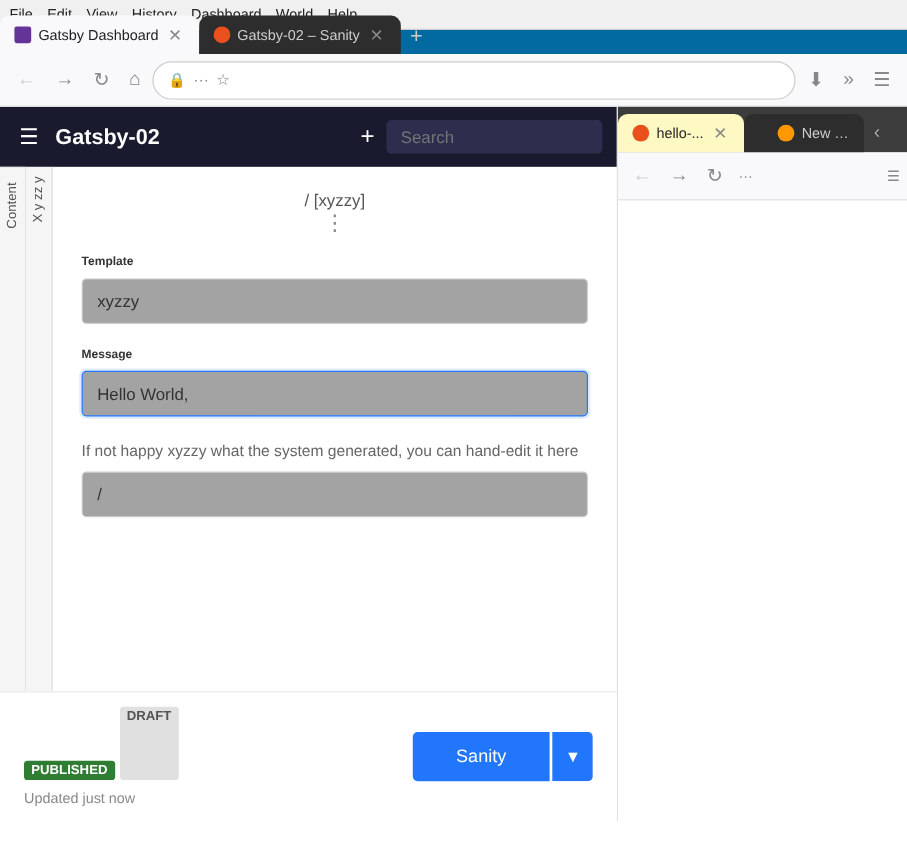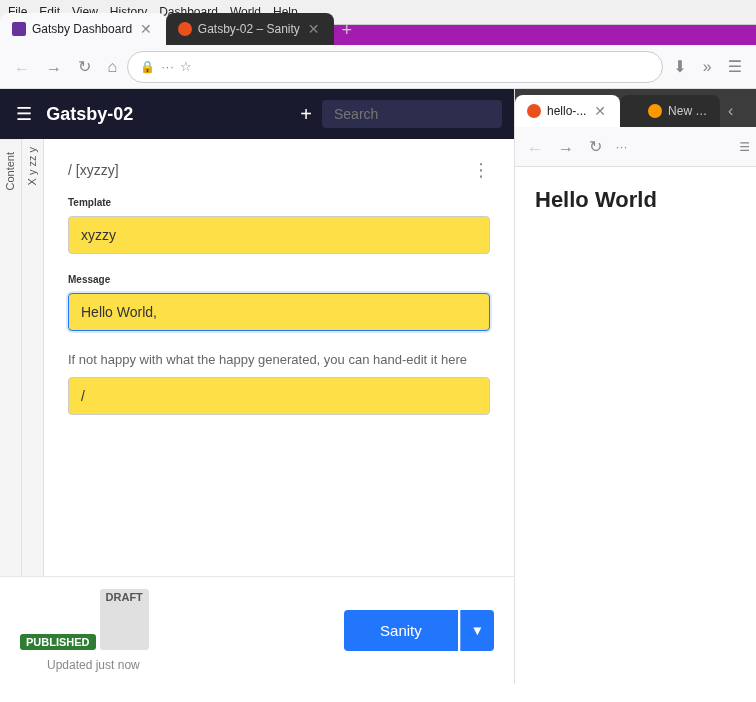--- a/index.html
+++ b/index.html
@@ -1,19 +1,19 @@
 <!DOCTYPE html>
 <html><head>
   <meta charset="utf-8">
   <style>
     * { box-sizing: border-box; margin: 0; padding: 0; }
     body { font-family: -apple-system, BlinkMacSystemFont, 'Segoe UI', sans-serif; background: #fff; width: 756px; height: 702px; overflow: hidden; }
     .browser-menu-bar { background: #f0f0f0; display: flex; align-items: center; height: 25px; padding: 0 8px; gap: 12px; font-size: 12px; color: #222; border-bottom: 1px solid #ccc; }
     .browser-menu-bar span { cursor: pointer; }
-    .tab-bar { background: #a21caf; display: flex; align-items: flex-end; height: 20px; padding-top: 6px; }
+    .tab-bar { background: #0369a1; display: flex; align-items: flex-end; height: 20px; padding-top: 6px; }
     .tab { display: flex; align-items: center; height: 32px; padding: 0 12px; border-radius: 8px 8px 0 0; font-size: 12px; gap: 6px; cursor: pointer; min-width: 160px; max-width: 200px; }
     .tab.active { background: #f9f9fb; color: #222; }
     .tab.inactive { background: #2d2d2d; color: #ccc; }
     .tab-favicon { width: 14px; height: 14px; border-radius: 2px; }
     .tab-title { flex: 1; overflow: hidden; text-overflow: ellipsis; white-space: nowrap; font-size: 12px; }
     .tab-close { color: #888; font-size: 14px; cursor: pointer; padding: 2px; border-radius: 50%; }
     .tab-new { color: #ccc; font-size: 18px; padding: 4px 8px; cursor: pointer; }
     .nav-bar { background: #f9f9fb; display: flex; align-items: center; height: 44px; padding: 0 8px; gap: 4px; border-bottom: 1px solid #e0e0e0; }
     .nav-btn { background: none; border: none; color: #888; cursor: pointer; padding: 4px 6px; border-radius: 4px; font-size: 16px; }
     .nav-btn.disabled { color: #ccc; cursor: default; }
@@ -35,39 +35,39 @@
 
     
     .sanity-body { display: flex; flex: 1; overflow: hidden; }
     .side-tabs { display: flex; flex-direction: column; width: 22px; background: #f5f5f5; border-right: 1px solid #e0e0e0; }
     .side-tab { writing-mode: vertical-rl; transform: rotate(180deg); padding: 12px 4px; font-size: 11px; color: #555; cursor: pointer; white-space: nowrap; border-bottom: 1px solid #e0e0e0; }
     .xyz-tab { display: flex; flex-direction: column; width: 22px; background: #f5f5f5; border-right: 1px solid #e0e0e0; }
     .xyz-text { writing-mode: vertical-rl; transform: rotate(180deg); padding: 8px 4px; font-size: 11px; color: #555; white-space: nowrap; }
 
     
     .main-content { flex: 1; padding: 20px 24px; overflow-y: auto; }
-    .breadcrumb { display: flex; align-items: center; justify-content: space-between; margin-bottom: 16px; }
+    .breadcrumb { display: flex; align-items: center; justify-content: space-between; margin-bottom: 16px; flex-direction: column; }
     .breadcrumb-path { font-size: 14px; color: #555; }
     .breadcrumb-more { color: #888; cursor: pointer; font-size: 18px; }
 
     .field-group { margin-bottom: 20px; }
     .field-label { font-size: 10px; font-weight: 600; color: #333; margin-bottom: 8px; }
-    .field-input { width: 100%; padding: 10px 12px; border: 1px solid #ccc; border-radius: 4px; font-size: 14px; color: #333; background: #fde047; outline: none; }
+    .field-input { width: 100%; padding: 10px 12px; border: 1px solid #ccc; border-radius: 4px; font-size: 14px; color: #333; background: #a3a3a3; outline: none; }
     .field-input.active { border-color: #2276fc; box-shadow: 0 0 0 2px rgba(34,118,252,0.15); }
 
     .slug-desc { font-size: 13px; color: #666; margin-bottom: 8px; line-height: 1.4; }
 
     
     .footer { border-top: 1px solid #e8e8e8; padding: 12px 20px; display: flex; align-items: center; justify-content: space-between; background: #fff; }
     .footer-left { display: flex; align-items: center; gap: 8px; flex-direction: column; align-items: flex-start; }
     .badges { display: flex; gap: 4px; }
     .badge { font-size: 11px; font-weight: 700; padding: 2px 6px; border-radius: 3px; }
     .badge-published { background: #2e7d32; color: #fff; margin-top: 45px; }
     .badge-draft { background: #e0e0e0; color: #555; }
-    .updated-text { font-size: 12px; color: #888; margin-left: 27px; }
+    .updated-text { font-size: 12px; color: #888; }
     .footer-right { display: flex; gap: 2px; }
     .publish-btn { background: #2276fc; color: #fff; border: none; padding: 12px 36px; font-size: 15px; font-weight: 500; cursor: pointer; border-radius: 4px 0 0 4px; }
     .publish-dropdown { background: #2276fc; color: #fff; border: none; padding: 12px 10px; cursor: pointer; border-radius: 0 4px 4px 0; border-left: 1px solid rgba(255,255,255,0.3); }
 
     
     .right-panel { flex: 1; background: #fff; display: flex; flex-direction: column; }
     .right-tab-bar { background: #3c3c3c; display: flex; align-items: flex-end; height: 38px; padding-top: 6px; }
     .right-nav-bar { background: #f9f9fb; display: flex; align-items: center; height: 40px; padding: 0 6px; gap: 3px; border-bottom: 1px solid #e0e0e0; }
     .right-content { flex: 1; padding: 20px; background: #fff; }
     .hello-world { font-size: 22px; font-weight: 700; color: #222; }
@@ -153,21 +153,21 @@
           <div class="field-label">Template</div>
           <input class="field-input" type="text" value="xyzzy" style="">
         </div>
 
         <div class="field-group">
           <div class="field-label">Message</div>
           <input class="field-input active" type="text" value="Hello World," style="">
         </div>
 
         <div class="field-group">
-          <p class="slug-desc">If not happy with what the happy generated, you can hand-edit it here</p>
+          <p class="slug-desc">If not happy xyzzy what the system generated, you can hand-edit it here</p>
           <input class="field-input" type="text" value="/" style="">
         </div>
       </div>
     </div>
 
     <div class="footer">
       <div class="footer-left">
         <div class="badges">
           <span class="badge badge-published">PUBLISHED</span>
           <span class="badge badge-draft">DRAFT</span>
@@ -177,38 +177,35 @@
       <div class="footer-right">
         <button class="publish-btn">Sanity</button>
         <button class="publish-dropdown">▼</button>
       </div>
     </div>
   </div>
 
   <div class="right-panel">
 
     <div class="right-tab-bar">
-      <div class="tab active" style="background:#ffffff; color:#222; min-width:100px; max-width:130px;">
+      <div class="tab active" style="background:#fef9c3; color:#222; min-width:100px; max-width:130px;">
         <div class="tab-favicon" style="background:#e9501d; border-radius:50%;"></div>
         <span class="tab-title">hello-...</span>
         <span class="tab-close">✕</span>
       </div>
       <div class="tab inactive" style="min-width:80px; max-width:100px;padding-left:28px;">
         <div class="tab-favicon" style="background:#ff9800; border-radius:50%;"></div>
         <span class="tab-title">New Tab</span>
       </div>
       <span style="color:#aaa; padding:4px 8px; cursor:pointer; align-self:center;">‹</span>
     </div>
 
     <div class="right-nav-bar">
       <button class="nav-btn disabled">←</button>
       <button class="nav-btn">→</button>
       <button class="nav-btn">↻</button>
       <span style="font-size:12px; color:#888; flex:1; padding: 0 4px;">···</span>
       <span style="font-size:12px; color:#888;">☰</span>
     </div>
 
-    <div class="right-content">
-      <span class="hello-world">Hello World</span>
-    </div>
   </div>
 
 </div>
 
 </body></html>

